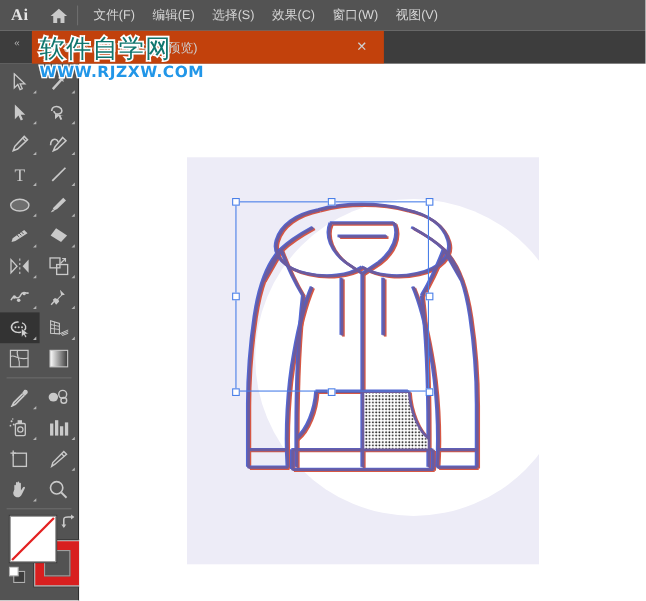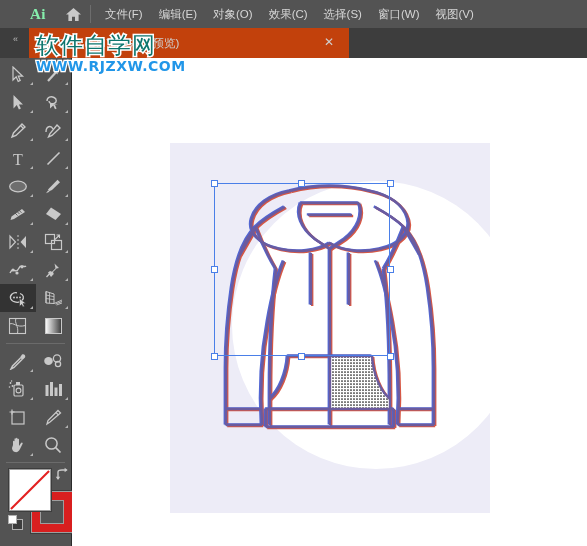--- a/index.html
+++ b/index.html
@@ -10,24 +10,23 @@
     -webkit-font-smoothing:antialiased;
   }
   #app { position:relative; width:587px; height:546px; overflow:hidden; }
 
   
   .menubar {
     position:absolute; left:0; top:0; width:587px; height:28px;
     background:#535353; display:flex; align-items:center;
   }
   .ai-logo {
-    width:36px; text-align:center; color:#86efac;
+    width:36px; text-align:center; color:#e5e5e5;
     font-size:15px; font-weight:bold; letter-spacing:0.5px;
     font-family:"Liberation Serif","DejaVu Serif",serif;
-    margin-left:20px;
   }
   .home-icon { width:34px; display:flex; align-items:center; justify-content:center; }
   .home-icon svg { display:block; }
   .menu-divider { width:1px; height:18px; background:#6d6d6d; margin:0 6px 0 0; }
   .menu-items { display:flex; align-items:center; height:100%; }
   .menu-item {
     color:#d6d6d6; font-size:11.5px; padding:0 8px; line-height:28px; height:28px;
     white-space:nowrap; cursor:default;
   }
 
@@ -142,23 +141,22 @@
     <div class="ai-logo">Ai</div>
     <div class="home-icon">
       <svg width="17" height="15" viewBox="0 0 17 15">
         <path d="M8.5 1 L16 7.5 L13.6 7.5 L13.6 14 L10 14 L10 9.7 L7 9.7 L7 14 L3.4 14 L3.4 7.5 L1 7.5 Z" fill="#c9c9c9"></path>
       </svg>
     </div>
     <div class="menu-divider"></div>
     <div class="menu-items">
       <div class="menu-item">文件(F)</div>
       <div class="menu-item">编辑(E)</div>
-      <div class="menu-item">对象(O)</div>
+      <div class="menu-item">选择(S)</div>
       <div class="menu-item">效果(C)</div>
-      <div class="menu-item">选择(S)</div>
       <div class="menu-item">窗口(W)</div>
       <div class="menu-item">视图(V)</div>
     </div>
   </div>
 
   <div class="tabbar">
     <div class="collapse-btn">«</div>
     <div class="doc-tab">
       <div class="tab-grip"></div>
       <div class="tab-title">81% (CMYK/GPU 预览)</div>

